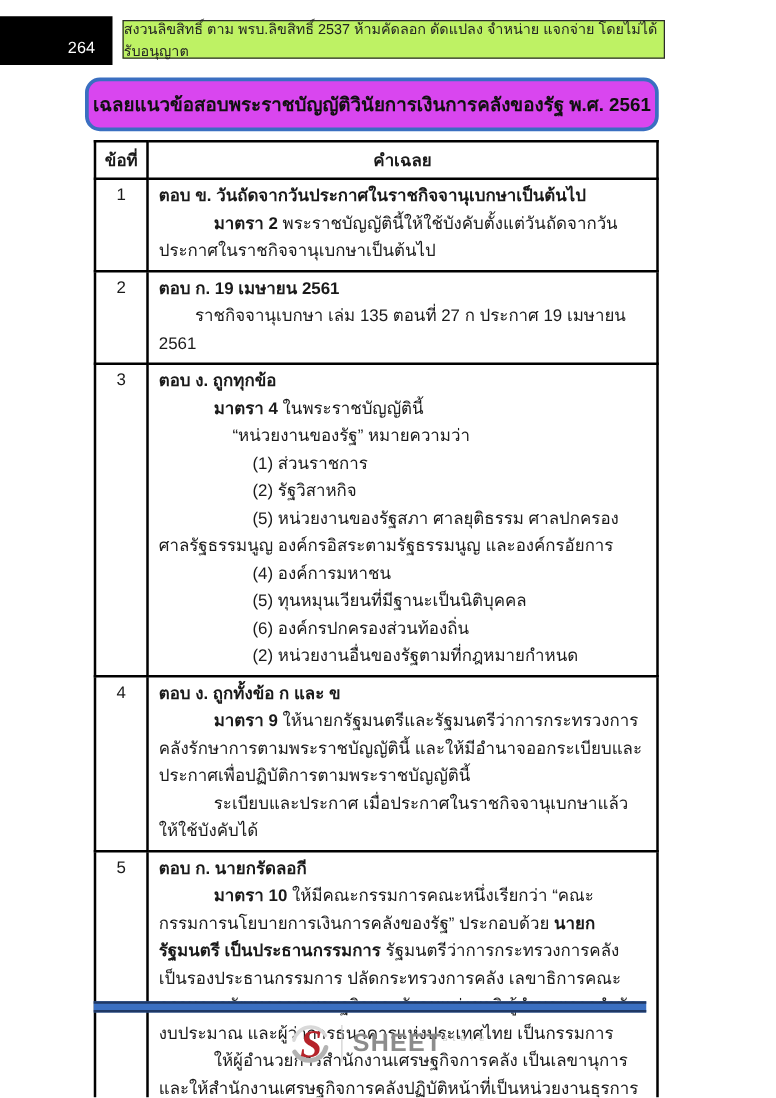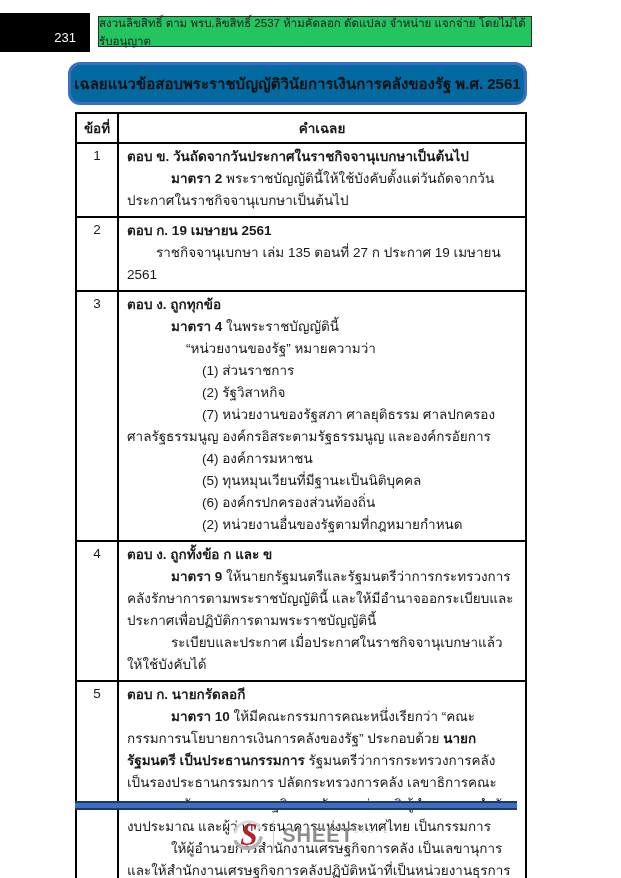--- a/index.html
+++ b/index.html
@@ -24,33 +24,33 @@
   }
 
   
   .copyright-box {
     position: absolute; left: 98px; top: 16px;
     width: 434px; height: 31px;
     border: 1.5px solid #2b2b2b;
     box-sizing: border-box;
     display: flex; align-items: center; justify-content: center;
     font-size: 11.5px; color: #222;
-    background: #22c55e;
+    background: #bef264;
   }
 
   
   .title-box {
     position: absolute; left: 68px; top: 62px;
     width: 459px; height: 43px;
     border: 3px solid var(--accent_blue, #3a6fc1);
     border-radius: 12px;
     box-sizing: border-box;
     display: flex; align-items: center; justify-content: center;
     font-size: 15px; font-weight: bold; color: #111;
-    background: #0369a1;
+    background: #d946ef;
   }
 
   
   .answer-table {
     position: absolute; left: 75px; top: 112px;
     width: 452px;
     border-collapse: collapse;
     font-size: 13.5px;
     color: #1a1a1a;
   }
@@ -106,21 +106,21 @@
     font-size: 8px; color: #c9c9c9;
     letter-spacing: 4px; line-height: 9px; margin-top: 1px;
   }
 </style>
 </head>
 <body>
 
 <div class="page">
 
   <div class="pagenum-box">
-    <span>231</span>
+    <span>264</span>
   </div>
 
   <div class="copyright-box">
     <span>สงวนลิขสิทธิ์ ตาม พรบ.ลิขสิทธิ์ 2537 ห้ามคัดลอก ดัดแปลง จำหน่าย แจกจ่าย โดยไม่ได้รับอนุญาต</span>
   </div>
 
   <div class="title-box">
     <span>เฉลยแนวข้อสอบพระราชบัญญัติวินัยการเงินการคลังของรัฐ พ.ศ. 2561</span>
   </div>
 
@@ -147,21 +147,21 @@
           </td>
         </tr>
         <tr>
           <td class="num-cell">3</td>
           <td class="ans-cell">
             <div class="para ind0"><span class="b">ตอบ ง. ถูกทุกข้อ</span></div>
             <div class="para ind2"><span class="b">มาตรา 4</span><span> ในพระราชบัญญัตินี้</span></div>
             <div class="para ind3"><span>“หน่วยงานของรัฐ” หมายความว่า</span></div>
             <div class="para ind4"><span>(1) ส่วนราชการ</span></div>
             <div class="para ind4"><span>(2) รัฐวิสาหกิจ</span></div>
-            <div class="para ind4"><span>(7) หน่วยงานของรัฐสภา ศาลยุติธรรม ศาลปกครอง ศาลรัฐธรรมนูญ องค์กรอิสระตามรัฐธรรมนูญ และองค์กรอัยการ</span></div>
+            <div class="para ind4"><span>(5) หน่วยงานของรัฐสภา ศาลยุติธรรม ศาลปกครอง ศาลรัฐธรรมนูญ องค์กรอิสระตามรัฐธรรมนูญ และองค์กรอัยการ</span></div>
             <div class="para ind4"><span>(4) องค์การมหาชน</span></div>
             <div class="para ind4"><span>(5) ทุนหมุนเวียนที่มีฐานะเป็นนิติบุคคล</span></div>
             <div class="para ind4"><span>(6) องค์กรปกครองส่วนท้องถิ่น</span></div>
             <div class="para ind4"><span>(2) หน่วยงานอื่นของรัฐตามที่กฎหมายกำหนด</span></div>
           </td>
         </tr>
         <tr>
           <td class="num-cell">4</td>
           <td class="ans-cell">
             <div class="para ind0"><span class="b">ตอบ ง. ถูกทั้งข้อ ก และ ข</span></div>

